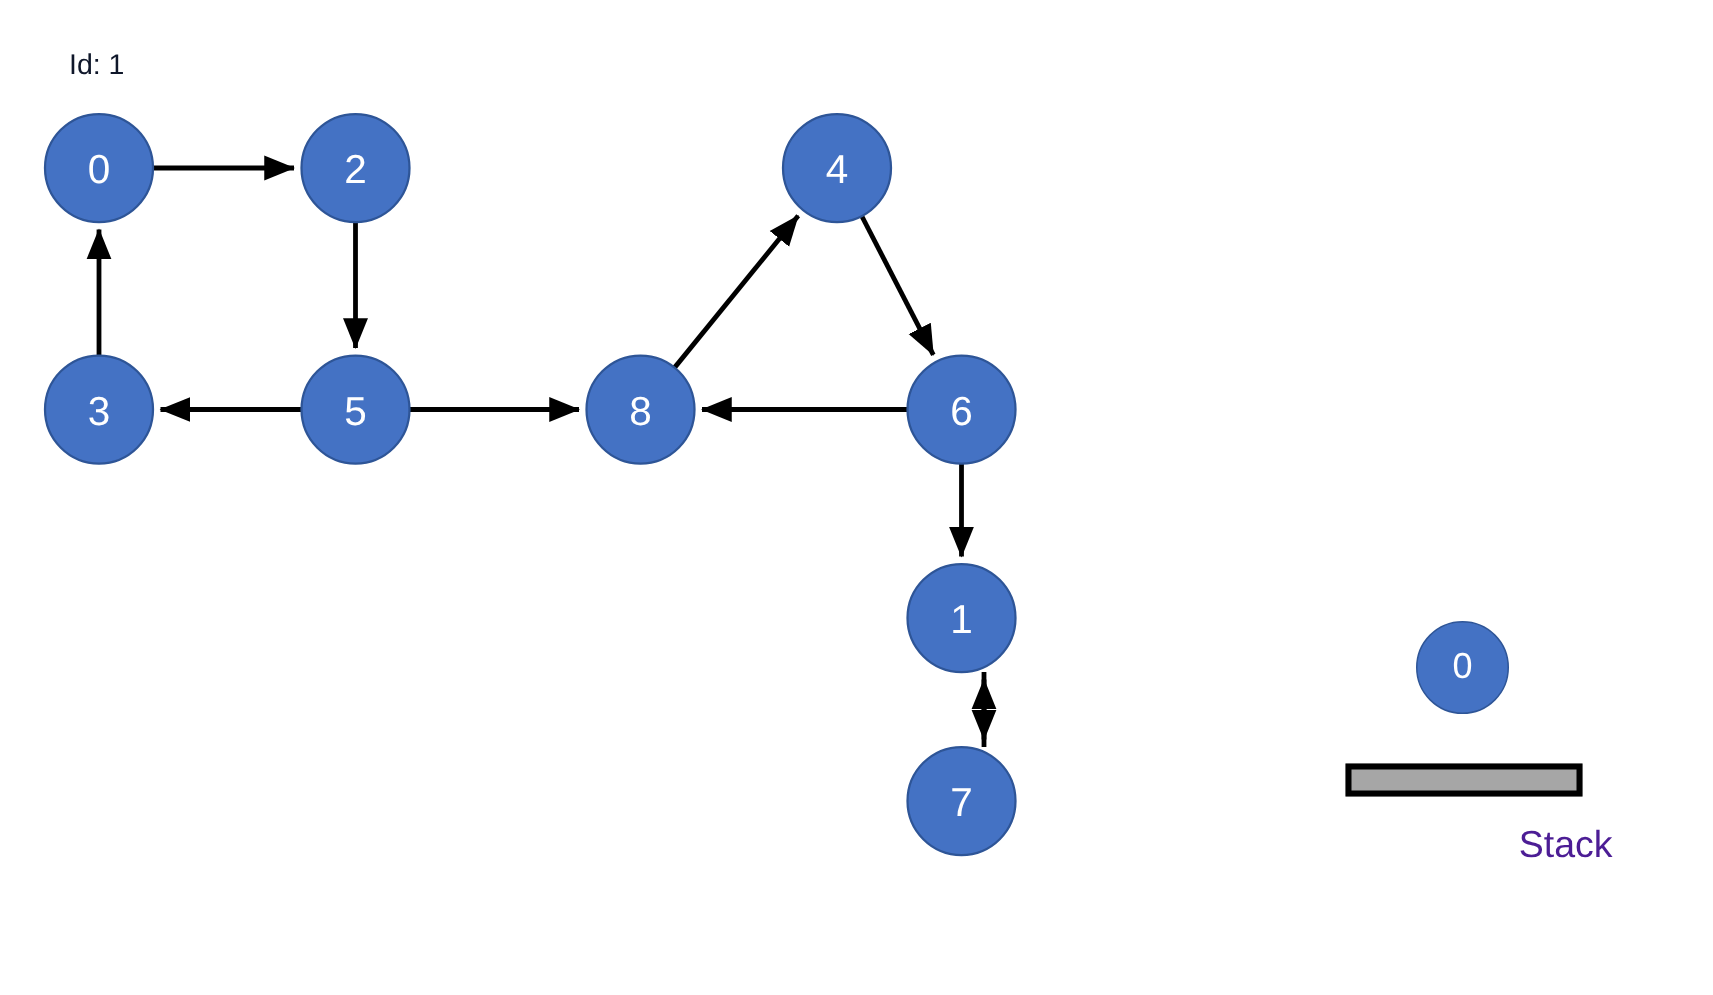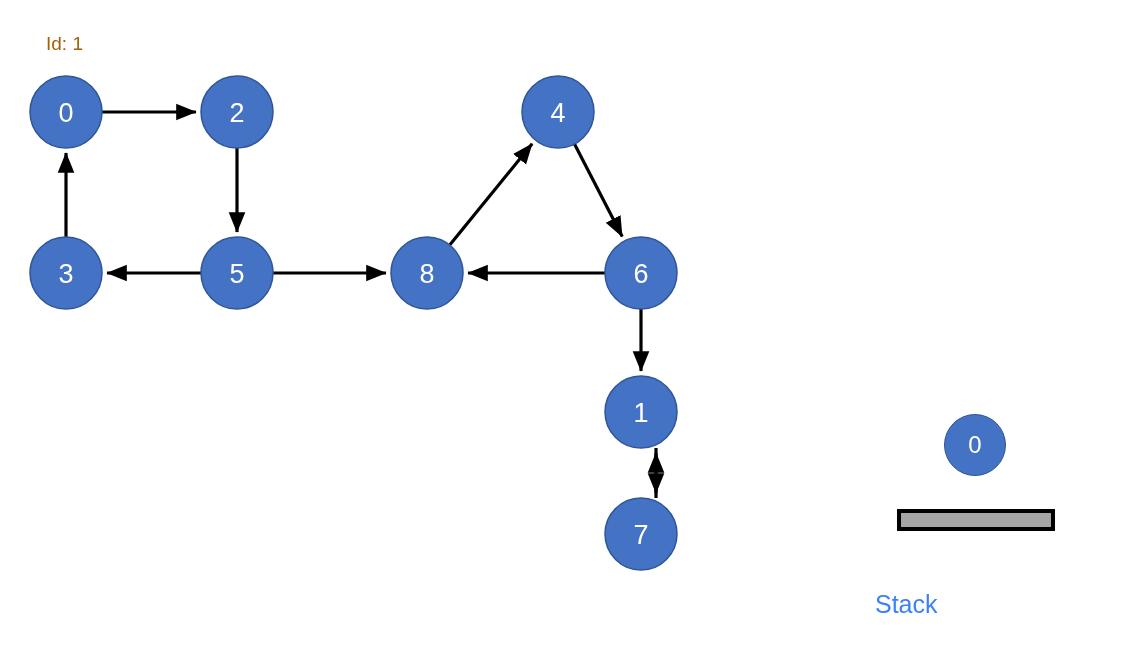--- a/index.html
+++ b/index.html
@@ -38,37 +38,36 @@
   }
   .edge-line {
     stroke: #000000;
     stroke-width: 3.2;
     fill: none;
   }
   .graph-title {
     position: absolute;
     font-family: "Liberation Sans", sans-serif;
     font-size: 19px;
-    color: #a16207;
+    color: #0f172a;
     white-space: nowrap;
   }
   .stack-bar {
     position: absolute;
     background: #A6A6A6;
     border: 4px solid #000000;
     box-sizing: border-box;
   }
   .stack-caption {
     position: absolute;
     font-family: "Liberation Sans", sans-serif;
     font-size: 25px;
-    color: #3b82f6;
-    text-align: left;
+    color: #4c1d95;
+    text-align: right;
     white-space: nowrap;
-    margin-top: 41px;
   }
 </style>
 </head>
 <body>
 
 <div id="canvas">
 
   <div class="graph-title" style="left: 46px; top: 33px;">Id: 1</div>
 
   <svg id="graph-svg" viewBox="0 0 1142 663" xmlns="http://www.w3.org/2000/svg">

